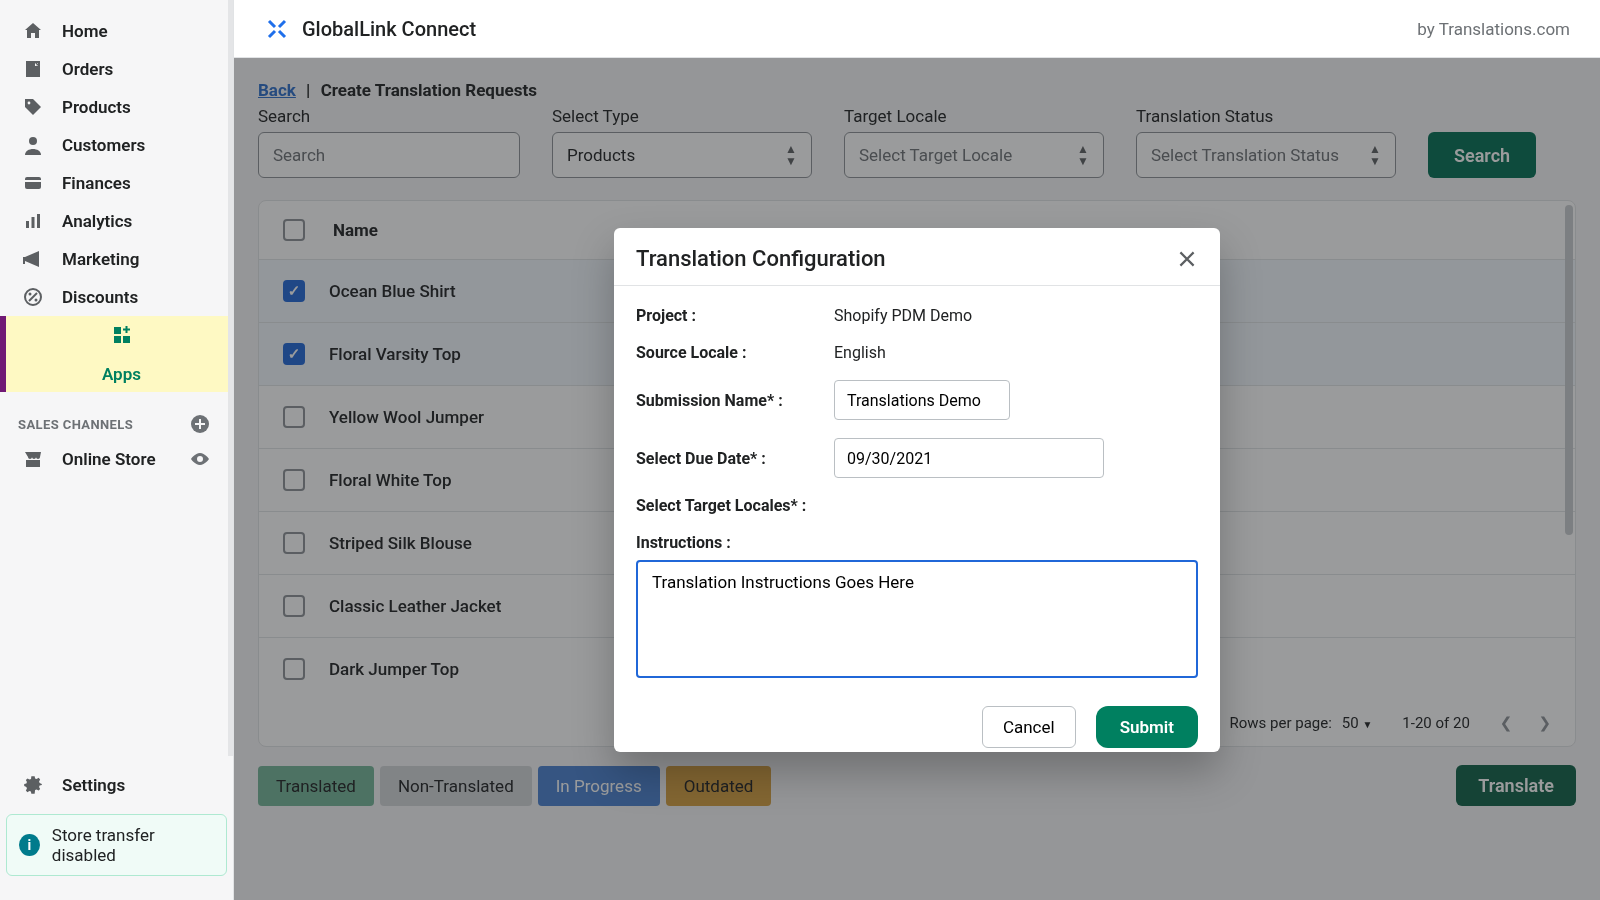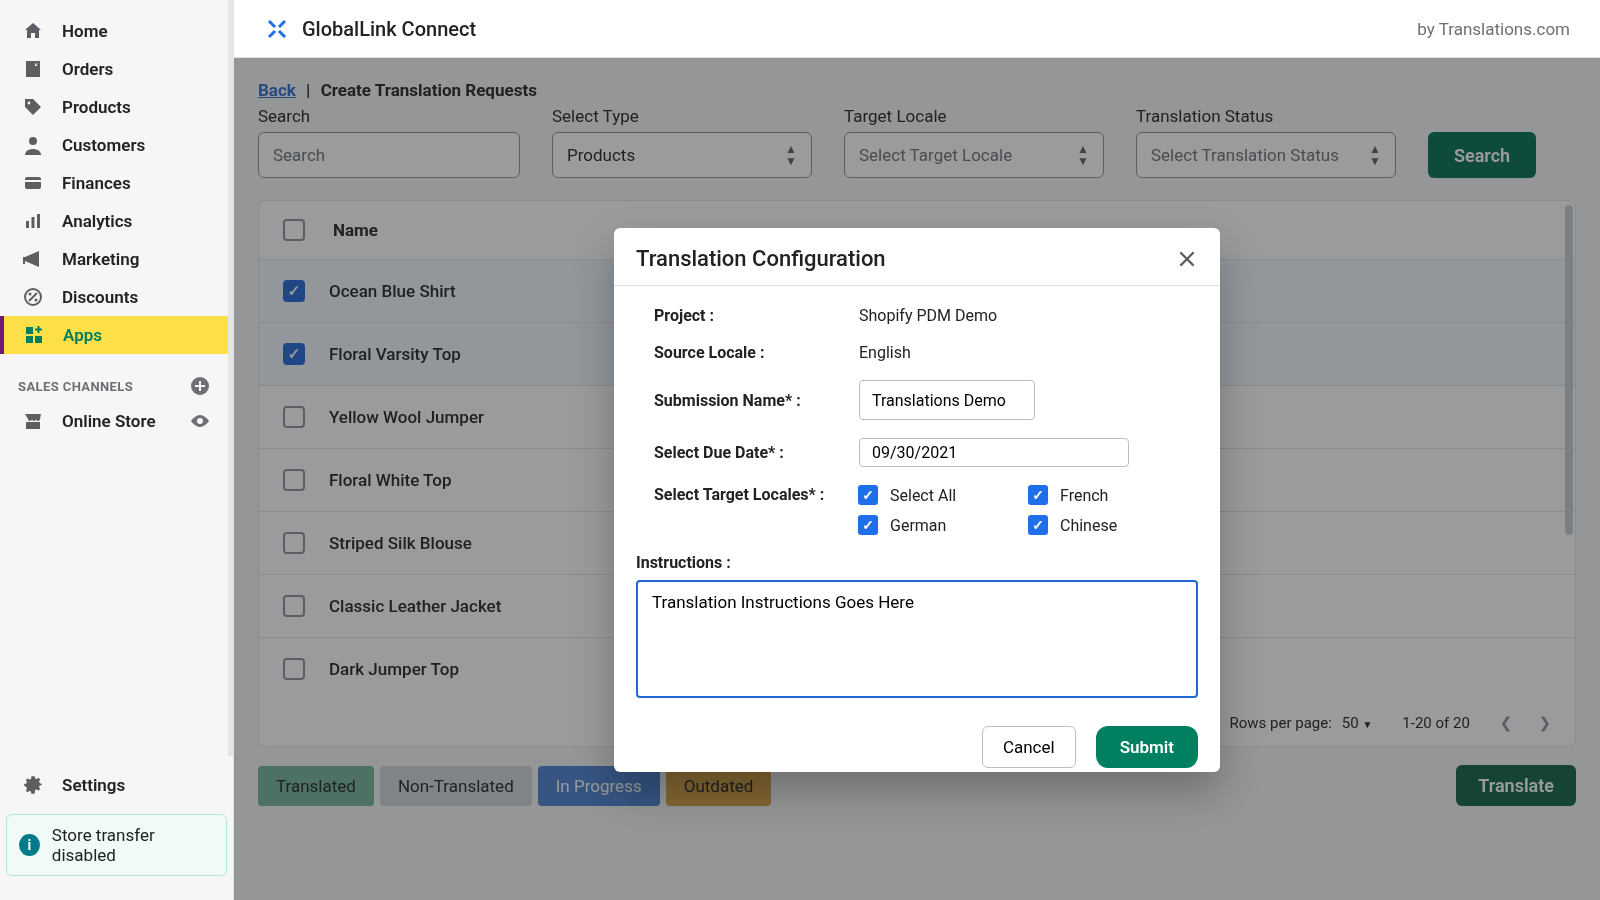--- a/index.html
+++ b/index.html
@@ -3,21 +3,21 @@
 <meta charset="utf-8">
 <style>
   * { box-sizing: border-box; margin: 0; padding: 0; font-family: -apple-system, BlinkMacSystemFont, "Segoe UI", Roboto, Arial, sans-serif; }
   html, body { width: 1600px; height: 900px; overflow: hidden; background: #f6f6f7; }
   .app { display: flex; width: 100%; height: 100%; }
 
   
   .sidebar { width: 234px; background: #f6f6f7; border-right: 1px solid #e1e3e5; display: flex; flex-direction: column; position: relative; }
   .sidebar-inner { flex: 1; overflow-y: auto; padding-top: 12px; border-right: 5px solid #e4e5e7; }
   .nav-item { display: flex; align-items: center; gap: 18px; padding: 8px 10px 8px 22px; font-size: 17px; color: #202223; font-weight: 600; cursor: pointer; }
-  .nav-item.active { background: #fde047; color: #008060; border-left: 4px solid #701a75; padding-left: 19px; }
+  .nav-item.active { background: #fef9c3; color: #008060; border-left: 6px solid #701a75; padding-left: 19px; flex-direction: column; }
   .nav-icon { width: 22px; height: 22px; display:flex; align-items:center; justify-content:center; color:#5c5f62; }
   .nav-item.active .nav-icon { color:#008060; }
   .section-header { display:flex; align-items:center; justify-content:space-between; padding: 22px 18px 6px 18px; font-size:13px; color:#6d7175; font-weight:700; letter-spacing:0.4px; }
   .channel-item { display:flex; align-items:center; justify-content:space-between; padding: 8px 18px 8px 22px; font-size:17px; color:#202223; font-weight:600; cursor:pointer; }
   .channel-left { display:flex; align-items:center; gap:18px; }
   .channel-eye { color:#6d7175; }
   .sidebar-footer { padding: 10px 0 18px 0; }
   .settings-item { display:flex; align-items:center; gap:18px; padding:8px 22px; font-size:17px; color:#202223; font-weight:600; cursor:pointer; }
   .banner { margin: 10px 6px 6px 6px; border:1px solid #aee9d1; background:#f0fbf7; border-radius:6px; padding:10px 12px; display:flex; align-items:center; gap:12px; font-size:17px; color:#202223; }
   .banner .info-badge { width:22px; height:22px; border-radius:50%; background:#007b8c; color:#fff; display:flex; align-items:center; justify-content:center; font-size:14px; font-weight:700; }
@@ -70,25 +70,25 @@
   .chip.outdated { background:#d69e3e; }
   .translate-btn { padding:10px 22px; background:#0d5f46; color:#fff; border:none; border-radius:6px; font-size:18px; font-weight:600; cursor:pointer; }
 
   
   .overlay { position:absolute; inset:0; background:rgba(32,34,35,0.45); z-index:10; }
   .modal { position:absolute; top:170px; left:50%; transform:translateX(-50%); width:606px; background:#fff; border-radius:6px; box-shadow:0 20px 40px rgba(0,0,0,0.25); z-index:11; display:flex; flex-direction:column; }
   .modal-head { display:flex; align-items:center; justify-content:space-between; padding:18px 22px 14px 22px; border-bottom:1px solid #e1e3e5; }
   .modal-title { font-size:22px; font-weight:500; color:#202223; }
   .modal-close { color:#5c5f62; cursor:pointer; }
   .modal-body { padding:20px 22px 8px 22px; font-size:16px; color:#202223; }
-  .form-row { display:flex; align-items:center; margin-bottom:18px; gap:11px;margin-left:18px; }
+  .form-row { display:flex; align-items:center; margin-bottom:18px; gap:4px; }
   .form-row .lbl { width:194px; font-weight:700; font-size:16px; }
   .form-row .val { font-size:16px; }
   .text-input { height:40px; border:1px solid #babfc3; border-radius:4px; padding:0 12px; font-size:16px; width:176px; }
-  .date-input { height:29px; border:1px solid #babfc3; border-radius:4px; padding:0 12px; font-size:16px; width:270px; }
+  .date-input { height:40px; border:1px solid #babfc3; border-radius:4px; padding:0 12px; font-size:16px; width:270px; }
   .locales-grid { display:grid; grid-template-columns: 170px 170px; row-gap:10px; }
   .loc-opt { display:flex; align-items:center; gap:12px; font-size:16px; }
   .sq-check { width:20px; height:20px; border-radius:3px; background:#1f6feb; display:flex; align-items:center; justify-content:center; color:#fff; }
   .sq-check::after { content:"✓"; font-size:14px; font-weight:900; }
   .instructions-lbl { font-weight:700; font-size:16px; margin-top:8px; margin-bottom:8px; }
   .instructions-box { width:100%; height:118px; border:2px solid #2067d8; border-radius:4px; padding:10px 14px; font-size:17px; resize:none; outline:none; }
   .modal-foot { display:flex; justify-content:flex-end; gap:20px; padding:16px 22px 4px 22px; }
   .btn-cancel { padding:10px 20px; border:1px solid #babfc3; background:#fff; border-radius:6px; font-size:17px; cursor:pointer; }
   .btn-submit { padding:10px 24px; background:#008060; color:#fff; border:none; border-radius:12px; font-size:17px; font-weight:600; cursor:pointer; }
 
@@ -267,38 +267,20 @@
           <div class="form-row">
             <span class="lbl">Submission Name* :</span>
             <input class="text-input" value="Translations Demo" style="">
           </div>
           <div class="form-row">
             <span class="lbl">Select Due Date* :</span>
             <input class="date-input" value="09/30/2021" style="">
           </div>
           <div class="form-row" style="align-items:flex-start;">
             <span class="lbl">Select Target Locales* :</span>
-            <div class="locales-grid">
-              <div class="loc-opt">
-                  <span class="sq-check"></span>
-                  <span>Select All</span>
-                </div>
-              <div class="loc-opt">
-                  <span class="sq-check"></span>
-                  <span>French</span>
-                </div>
-              <div class="loc-opt">
-                  <span class="sq-check"></span>
-                  <span>German</span>
-                </div>
-              <div class="loc-opt">
-                  <span class="sq-check"></span>
-                  <span>Chinese</span>
-                </div>
-            </div>
           </div>
           <div class="instructions-lbl">Instructions :</div>
           <textarea class="instructions-box" style="">Translation Instructions Goes Here</textarea>
         </div>
         <div class="modal-foot">
           <button class="btn-cancel">Cancel</button>
           <button class="btn-submit">Submit</button>
         </div>
       </div>
 

